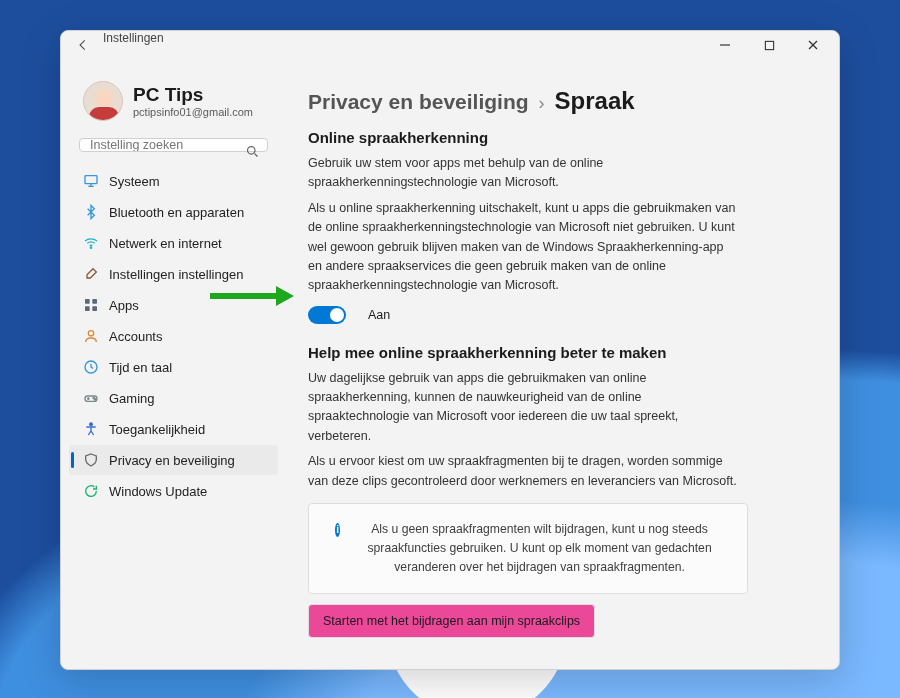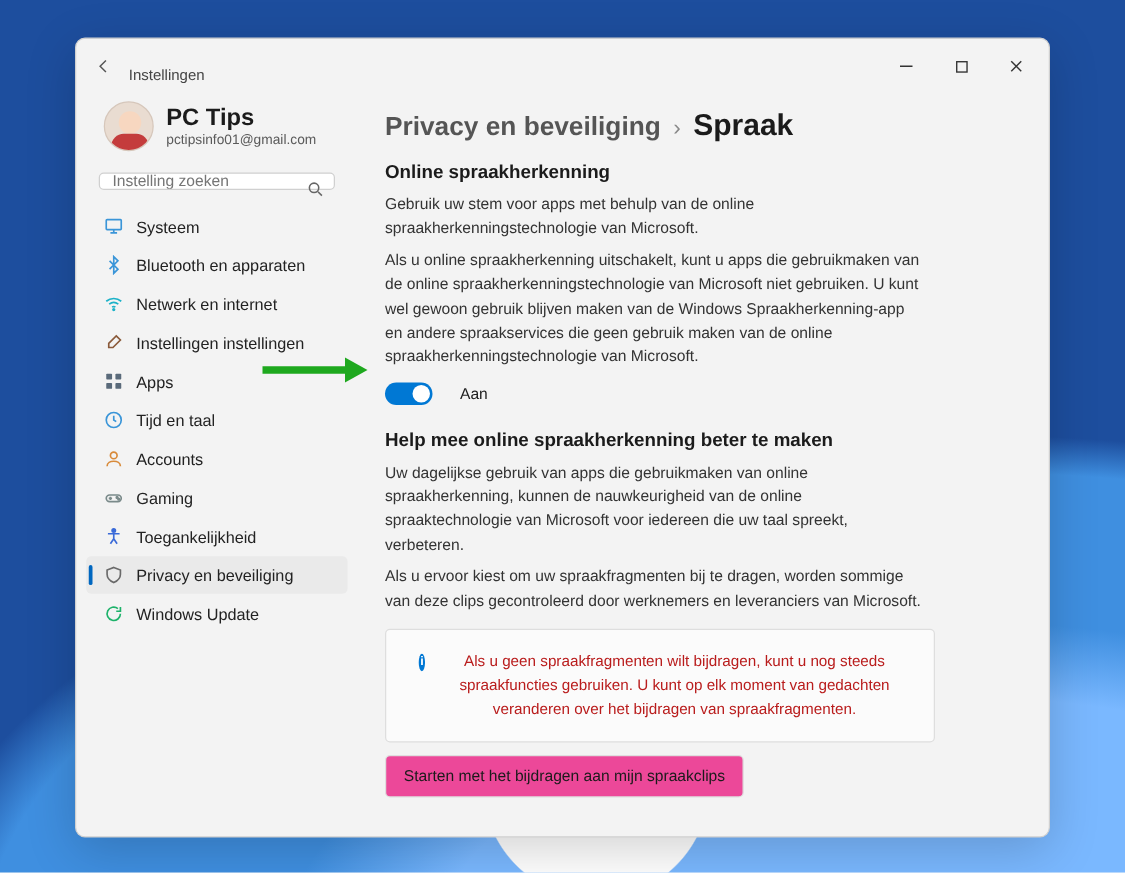--- a/index.html
+++ b/index.html
@@ -16,21 +16,21 @@
     --wall3:#1d4e9e;
   }
   *{box-sizing:border-box}
   body{margin:0;width:900px;height:698px;font-family:"Segoe UI",Arial,sans-serif;font-size:13px;color:var(--text);
     background:
       radial-gradient(circle at 53% 90%, #fff 0 90px, transparent 91px),
       radial-gradient(1200px 600px at 85% 110%, var(--wall1) 0 35%, var(--wall2) 45% 65%, var(--wall3) 70% 100%);
     overflow:hidden;position:relative;
   }
   .window{position:absolute;top:30px;left:60px;width:780px;height:640px;background:var(--win-bg);border:1px solid #d0d0d0;border-radius:8px;box-shadow:0 10px 40px rgba(0,0,0,.18);display:flex;flex-direction:column;}
-  .titlebar{height:36px;display:flex;align-items:flex-end;padding:0 8px;color:#444;font-size:12px}
+  .titlebar{height:36px;display:flex;align-items:flex-start;padding:0 8px;color:#444;font-size:12px}
   .titlebar .back{width:28px;height:28px;display:flex;align-items:center;justify-content:center;margin-right:6px;border-radius:4px}
   .titlebar .ttl{flex:1}
   .winbtns{display:flex;gap:8px}
   .winbtn{width:36px;height:28px;display:flex;align-items:center;justify-content:center;border-radius:4px}
 
   .body{display:flex;flex:1;min-height:0}
   .sidebar{width:225px;padding:8px 8px 10px 8px;display:flex;flex-direction:column}
   .profile{display:flex;align-items:center;gap:10px;padding:6px 10px 10px 14px}
   .avatar{width:40px;height:40px;border-radius:50%;background:#e9dcd1;position:relative;overflow:hidden;border:1px solid #d6c7bb}
   .avatar::before{content:"";position:absolute;left:11px;top:7px;width:18px;height:18px;border-radius:50%;background:#f7d7c0}
@@ -55,21 +55,21 @@
   .crumb .c2{font-size:24px;font-weight:700}
   h3.sec{font-size:15px;font-weight:700;margin:8px 0 8px}
   p.txt{font-size:12.5px;line-height:1.55;color:#333;max-width:430px;margin:6px 0}
   .toggle-row{display:flex;align-items:center;gap:22px;margin:10px 0 20px}
   .toggle{width:38px;height:18px;border-radius:10px;background:var(--blue);position:relative}
   .toggle::after{content:"";position:absolute;right:2px;top:2px;width:14px;height:14px;border-radius:50%;background:#fff}
   .tlabel{font-size:12.5px}
 
   .info-card{border:1px solid #dedede;border-radius:4px;background:#fbfbfb;padding:16px 26px;display:flex;gap:18px;align-items:flex-start;max-width:440px;margin-top:12px}
   .info-card .info-ico{width:14px;height:14px;border-radius:50%;background:var(--blue);display:flex;align-items:center;justify-content:center;color:#fff;font-size:10px;font-weight:700;margin-top:3px}
-  .info-card .info-txt{font-size:12.2px;line-height:1.55;color:#b91c1c;text-align:center}
+  .info-card .info-txt{font-size:12.2px;line-height:1.55;color:#404040;text-align:center}
 
   .link-btn{border:1px solid #dedede;border-radius:4px;background:#ec4899;padding:9px 14px;font-size:12.5px;display:inline-block;margin-top:10px}
 
   
   .arrow{position:absolute;left:206px;top:282px;pointer-events:none}
   .arrow svg{display:block}
 
   
   .ico svg{display:block}
 </style>
@@ -170,35 +170,35 @@
                 <rect x="3" y="3" width="7" height="7" rx="1"></rect>
                 <rect x="14" y="3" width="7" height="7" rx="1"></rect>
                 <rect x="3" y="14" width="7" height="7" rx="1"></rect>
                 <rect x="14" y="14" width="7" height="7" rx="1"></rect>
               </svg>
             </span>
             <span>Apps</span>
           </div>
           <div class="nav-item">
             <span class="ico">
+              <svg width="16" height="16" viewBox="0 0 24 24" fill="none" stroke="#d88a3a" stroke-width="2">
+                <circle cx="12" cy="8" r="4"></circle>
+                <path d="M4 21c0-4 4-6 8-6s8 2 8 6"></path>
+              </svg>
+            </span>
+            <span>Accounts</span>
+          </div>
+          <div class="nav-item">
+            <span class="ico">
               <svg width="16" height="16" viewBox="0 0 24 24" fill="none" stroke="#3a95d8" stroke-width="2">
                 <circle cx="12" cy="12" r="9"></circle>
                 <path d="M12 7v5l3 2"></path>
               </svg>
             </span>
             <span>Tijd en taal</span>
-          </div>
-          <div class="nav-item">
-            <span class="ico">
-              <svg width="16" height="16" viewBox="0 0 24 24" fill="none" stroke="#d88a3a" stroke-width="2">
-                <circle cx="12" cy="8" r="4"></circle>
-                <path d="M4 21c0-4 4-6 8-6s8 2 8 6"></path>
-              </svg>
-            </span>
-            <span>Accounts</span>
           </div>
           <div class="nav-item">
             <span class="ico">
               <svg width="16" height="16" viewBox="0 0 24 24" fill="none" stroke="#7a8a8a" stroke-width="2">
                 <rect x="3" y="9" width="18" height="8" rx="4"></rect>
                 <line x1="8" y1="11" x2="8" y2="15"></line>
                 <line x1="6" y1="13" x2="10" y2="13"></line>
                 <circle cx="16" cy="12" r="1" fill="#7a8a8a"></circle>
                 <circle cx="18" cy="14" r="1" fill="#7a8a8a"></circle>
               </svg>

